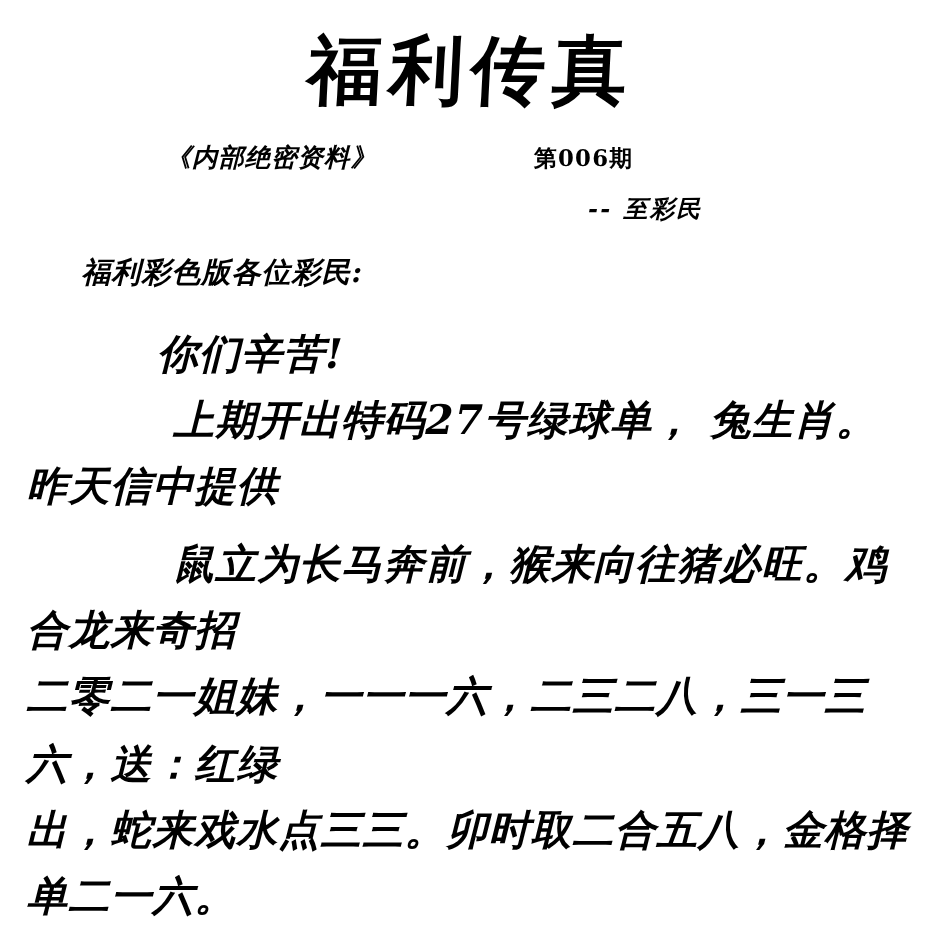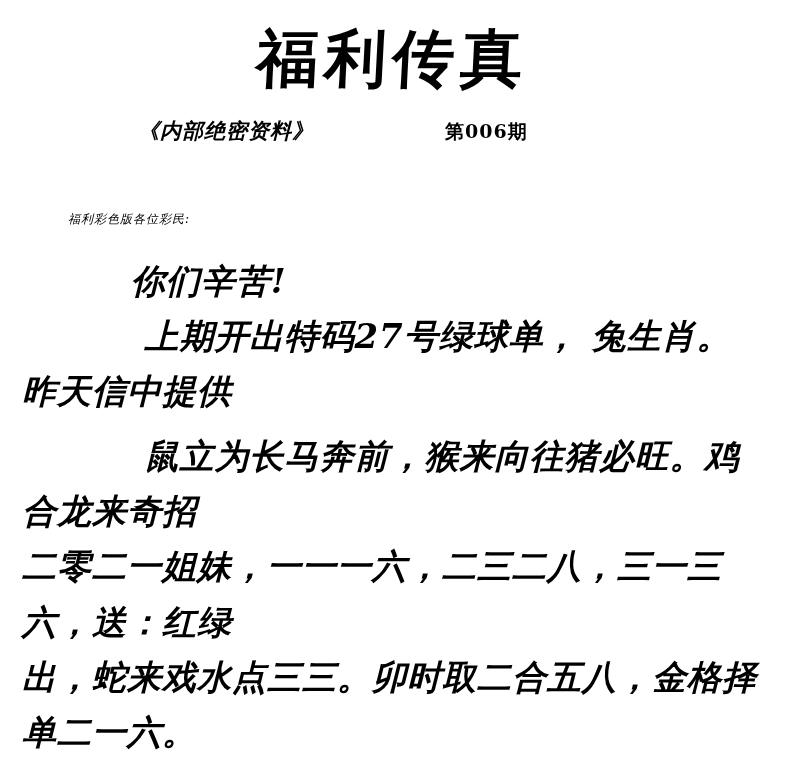--- a/index.html
+++ b/index.html
@@ -64,22 +64,22 @@
     top: 44px;
     font-size: 20px;
     font-weight: bold;
     font-style: italic;
     letter-spacing: 2px;
   }
 
   
   .greeting {
     margin: 60px 0 0 68px;
-    font-size: 12px;
-    font-weight: normal;
+    font-size: 24px;
+    font-weight: bold;
     font-style: italic;
     letter-spacing: 1px;
   }
 
   
   .body-block {
     margin: 26px 22px 0 22px;
     font-size: 34px;
     font-weight: bold;
     font-style: italic;
@@ -107,20 +107,21 @@
 </head>
 <body>
 
 <div class="page">
 
   <div class="title">福利传真</div>
 
   <div class="subrow">
     <div class="secret-label">《内部绝密资料》</div>
     <div class="issue-no">第006期</div>
+    <div class="to-line">-- 至彩民</div>
   </div>
 
   <div class="greeting">福利彩色版各位彩民:</div>
 
   <div class="body-block">
     <div class="p-indent">你们辛苦!</div>
     <div class="p-indent2">上期开出特码27号绿球单，  兔生肖。昨天信中提供</div>
     <div class="spacer-sm"></div>
     <div class="p-indent2">鼠立为长马奔前，猴来向往猪必旺。鸡合龙来奇招</div>
     <div class="p-none">二零二一姐妹，一一一六，二三二八，三一三六，送：红绿</div>

